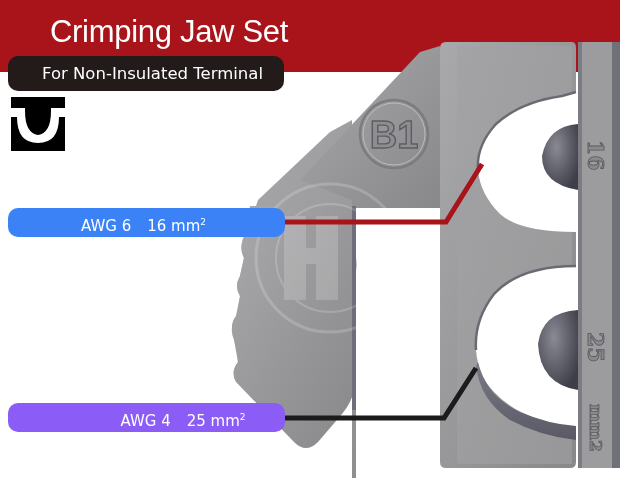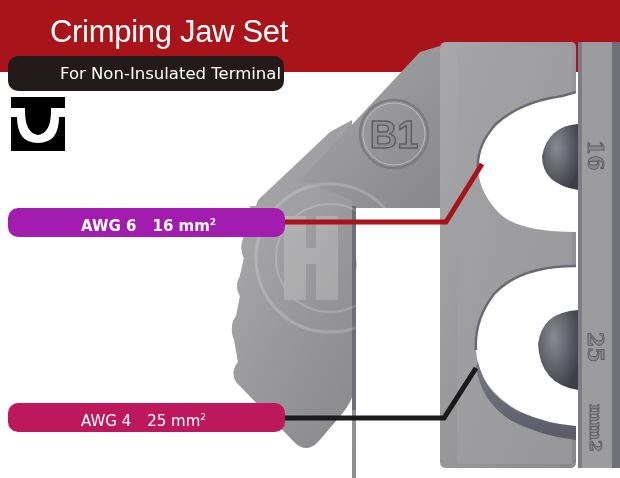--- a/index.html
+++ b/index.html
@@ -15,39 +15,39 @@
     .title {
       position: absolute; left: 10px; top: 14px;
       color: #ffffff; font-size: 31px; font-weight: normal; letter-spacing: -0.3px;
       white-space: nowrap;
       margin-left: 40px;
     }
     .subtitle-pill {
       position: absolute; left: 8px; top: 56px; width: 276px; height: 35px;
       background: #231a1a; border-radius: 10px;
       color: #ffffff; font-size: 16.5px; line-height: 35px;
-      box-sizing: border-box; padding-left: 52px; white-space: nowrap;
+      box-sizing: border-box; padding-left: 34px; white-space: nowrap;
       font-family: "DejaVu Sans", sans-serif;
     }
     .type-icon {
       position: absolute; left: 11px; top: 97px; width: 54px; height: 54px;
     }
     .jaw {
       position: absolute; left: 0; top: 0; width: 620px; height: 478px;
     }
     .callout {
       position: absolute; left: 8px; width: 277px; height: 29px;
       border-radius: 10px; color: #ffffff; font-size: 15px; line-height: 29px;
       box-sizing: border-box; padding-left: 73px; white-space: nowrap;
       font-family: "DejaVu Sans", sans-serif;
     }
     .callout .gap { display: inline-block; width: 16px; }
     .callout sup { font-size: 9px; vertical-align: 6px; }
-    .callout-red { top: 208px; background: #a21caf; font-weight: bold; }
-    .callout-dark { top: 403px; background: #be185d; }
+    .callout-red { top: 208px; background: #3b82f6; }
+    .callout-dark { top: 403px; background: #8b5cf6; text-align: center; }
     .leader { position: absolute; left: 0; top: 0; width: 620px; height: 478px; pointer-events: none; }
   </style>
 </head>
 <body>
 
 <div class="red-band"></div>
 
 <svg class="jaw" viewBox="0 0 620 478" xmlns="http://www.w3.org/2000/svg">
   <defs>
     <linearGradient id="metal" x1="0" y1="0" x2="1" y2="1">

